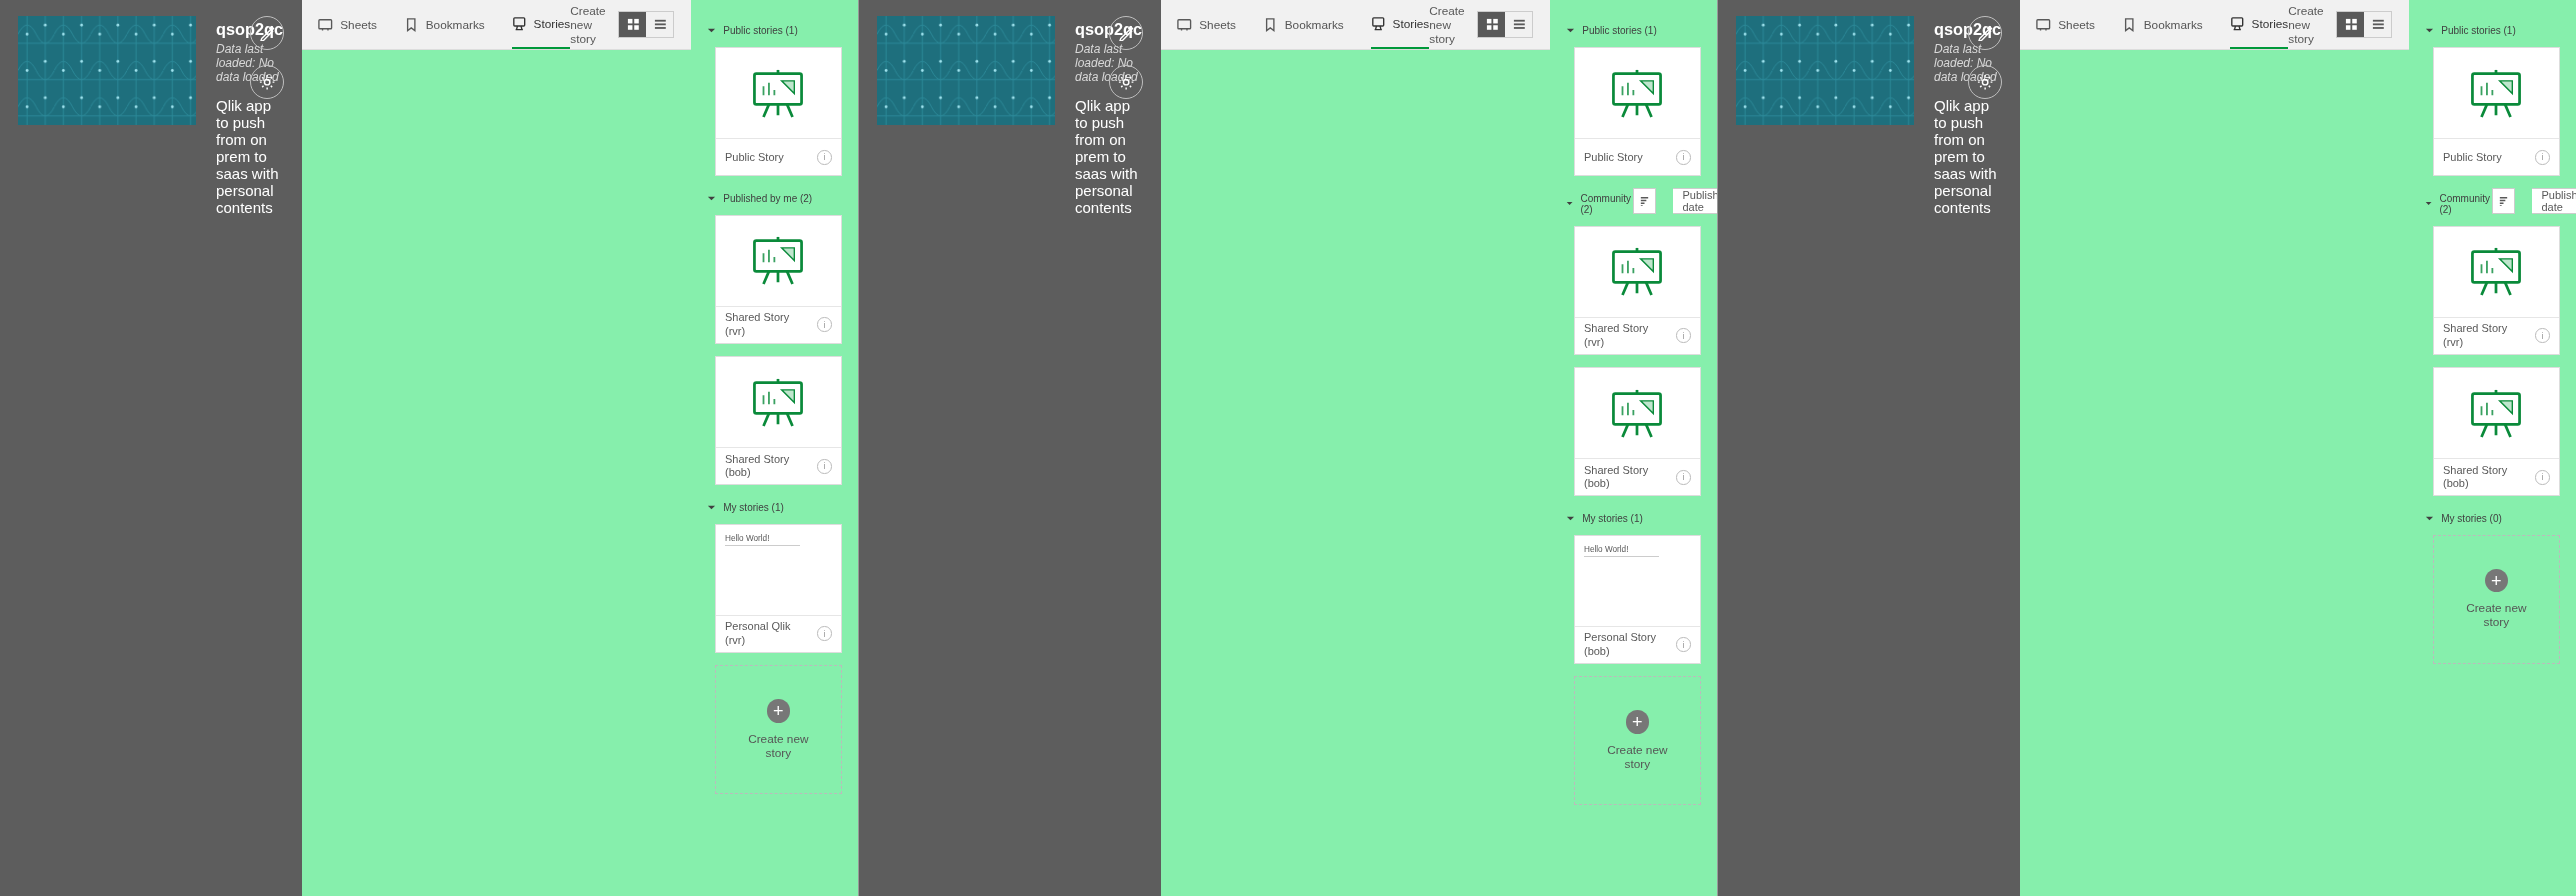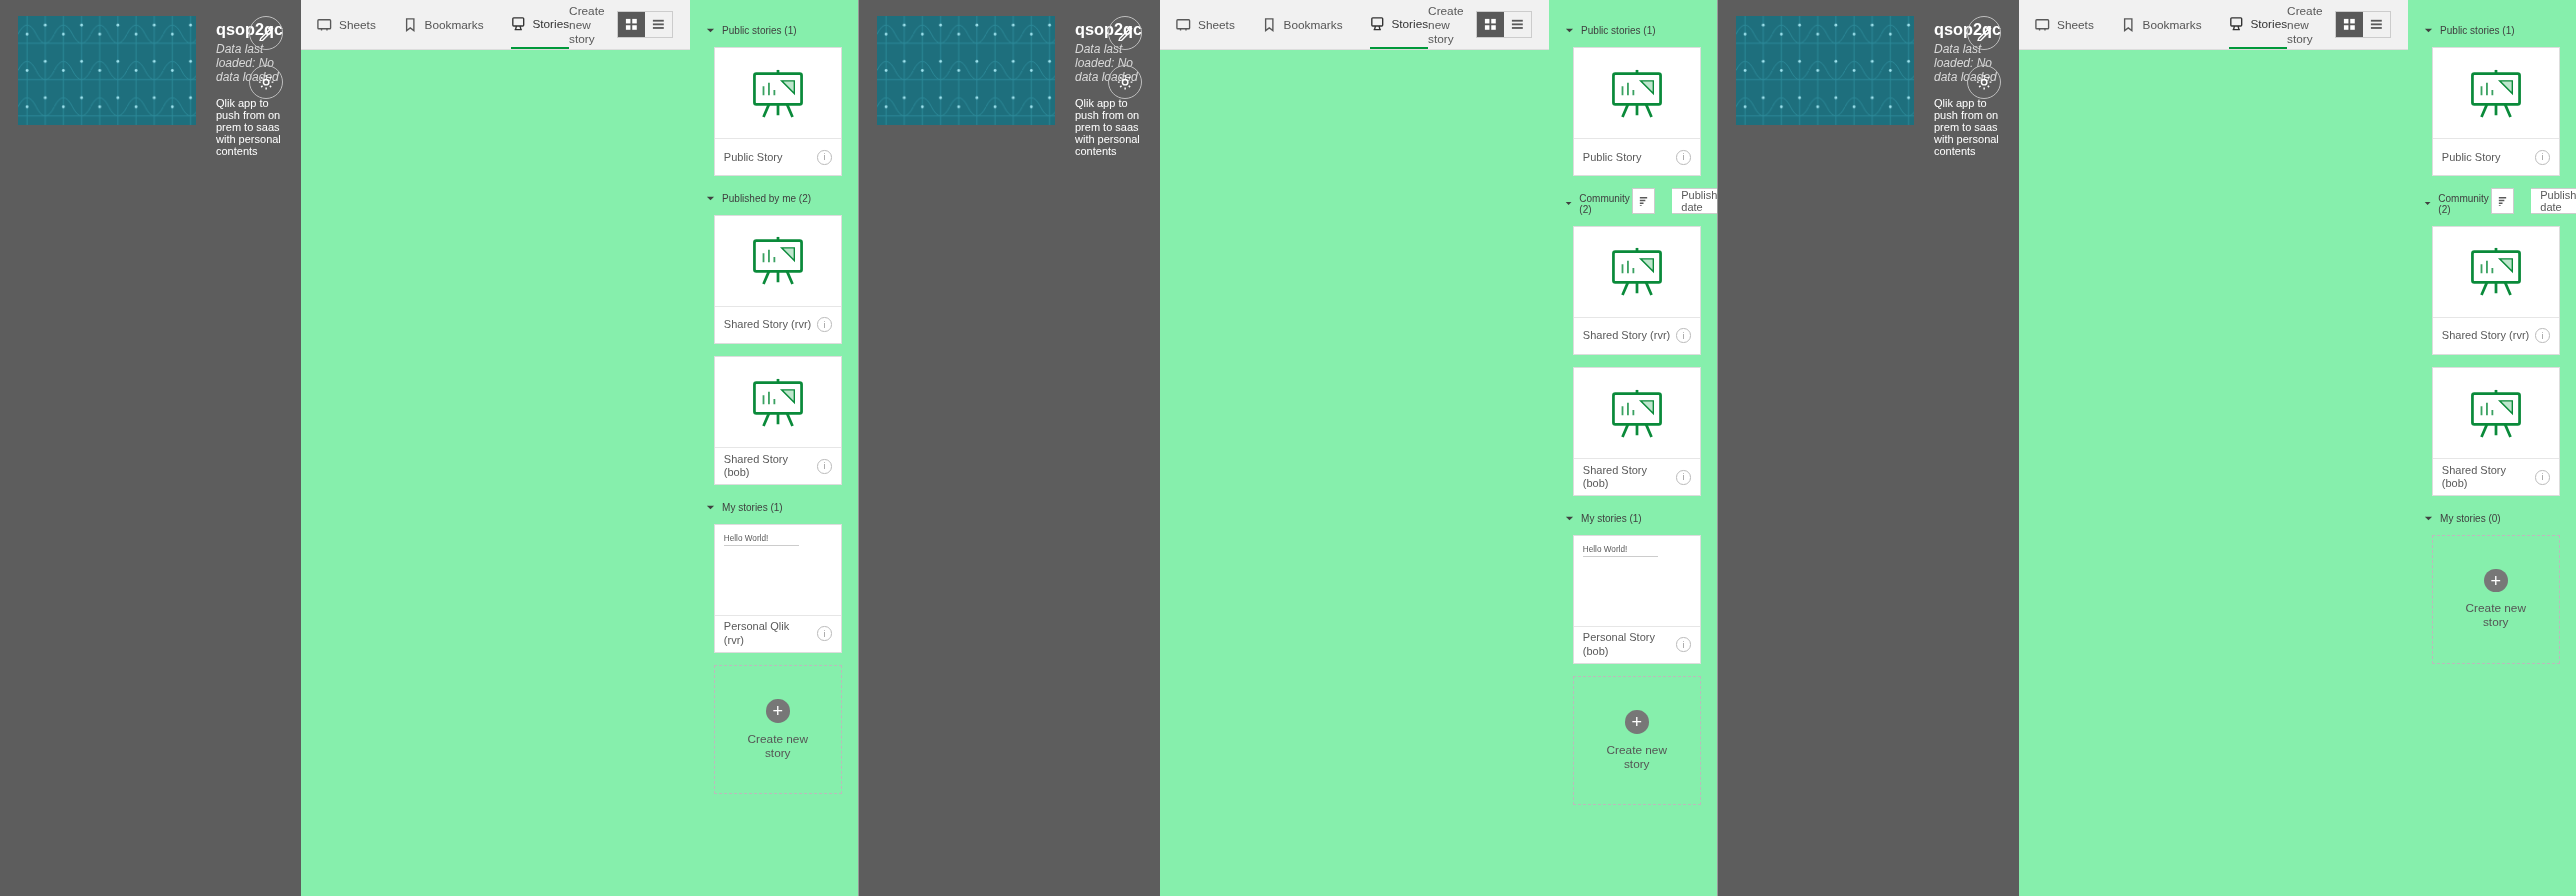--- a/index.html
+++ b/index.html
@@ -34,21 +34,21 @@
     width: 178px; height: 109px;
     background: #1b6b7a;
     position: relative;
     overflow: hidden;
     flex: 0 0 auto;
   }
   .app-thumb svg { width: 100%; height: 100%; display:block; }
   .hdr-info { flex: 1 1 auto; padding-top: 3.6px; }
   .hdr-title { font-size: 16.3px; font-weight: 600; }
   .hdr-sub   { font-size: 12px; font-style: italic; color: #d9d9d9; margin-top: 3.6px; }
-  .hdr-desc  { font-size: 11px; margin-top: 12.7px; }
+  .hdr-desc  { font-size: 15px; margin-top: 12.7px; }
   .hdr-btns  {
     position: absolute; right: 18px; top: 16.3px;
     display: flex; flex-direction: column; gap: 14.5px;
   }
   .circ-btn {
     width: 34px; height: 34px; border-radius: 50%;
     border: 0.9px solid #bfbfbf; display:flex; align-items:center; justify-content:center;
     cursor: pointer;
   }
   .circ-btn svg { width: 16.3px; height: 16.3px; stroke:#fff; fill:none; stroke-width:1.6; }

